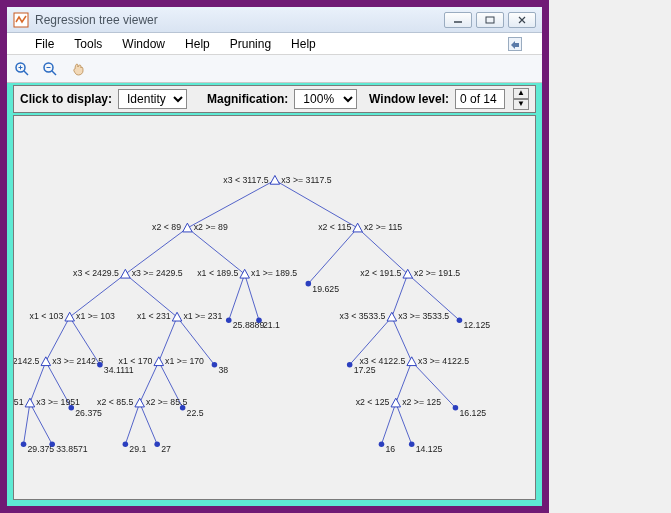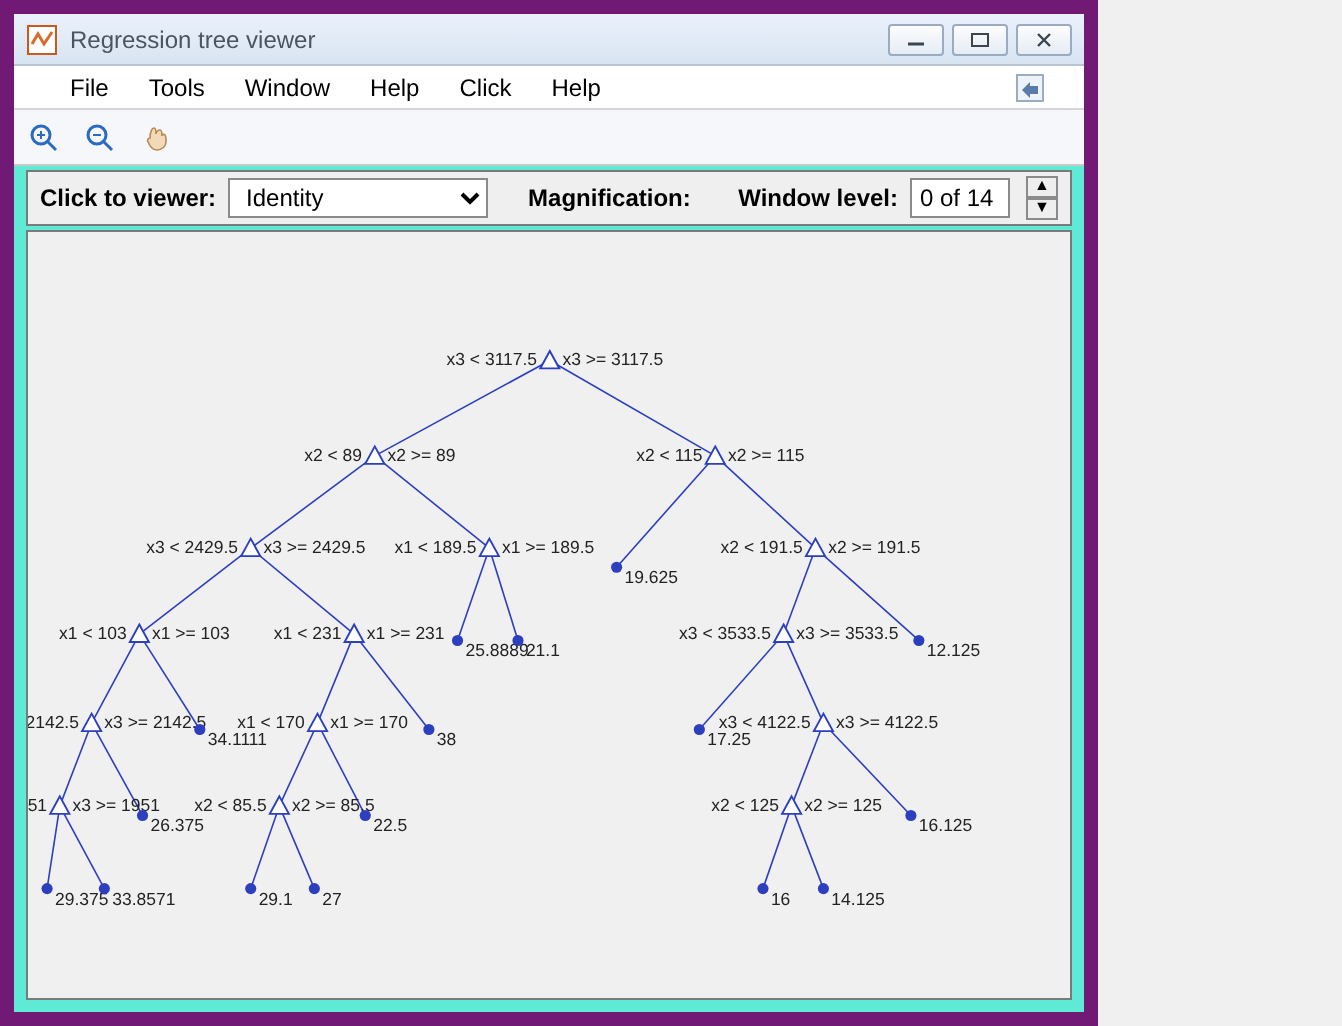--- a/index.html
+++ b/index.html
@@ -147,21 +147,21 @@
           </svg>
       </span>
     </div>
   </div>
 
   <div class="menubar">
     <span class="menuitem">File</span>
     <span class="menuitem">Tools</span>
     <span class="menuitem">Window</span>
     <span class="menuitem">Help</span>
-    <span class="menuitem">Click</span>
+    <span class="menuitem">Pruning</span>
     <span class="menuitem">Help</span>
     <span class="spacer"></span>
     <span class="dockicon">
       <svg width="12" height="12" viewBox="0 0 12 12">
           <path d="M2 7 L6 3 L6 5 L10 5 L10 9 L6 9 L6 11 Z" fill="#5a7aa8"></path>
         </svg>
     </span>
   </div>
 
   <div class="toolbar">
@@ -181,26 +181,29 @@
       </svg>
     </span>
     <span class="toolicon">
       <svg width="16" height="16" viewBox="0 0 16 16">
         <path d="M5 8 C5 5 6 3 7 3 C8 3 8 5 8 6 C8 5 9 4 10 4 C11 4 11 6 11 7 C11 6 12 6 12.5 6.5 C13 7 13 9 13 10 C13 12 11 14 8.5 14 C6 14 5 12 4 10 C3.5 9 4 8 5 8 Z" fill="#f2d9b8" stroke="#b88a50" stroke-width="0.8"></path>
       </svg>
     </span>
   </div>
 
   <div class="controlbar">
-    <label>Click to viewer:</label>
+    <label>Click to display:</label>
     <select style="width:130px">
       <option>Identity</option>
     </select>
     <span class="gap"></span>
     <label>Magnification:</label>
+    <select style="width:130px">
+      <option>100%</option>
+    </select>
     <span class="flex"></span>
     <label>Window level:</label>
     <span class="readfield">0 of 14</span>
     <span class="spinbtns">
       <span class="spinbtn">▲</span>
       <span class="spinbtn">▼</span>
     </span>
   </div>
 
   <div class="canvaswrap">

